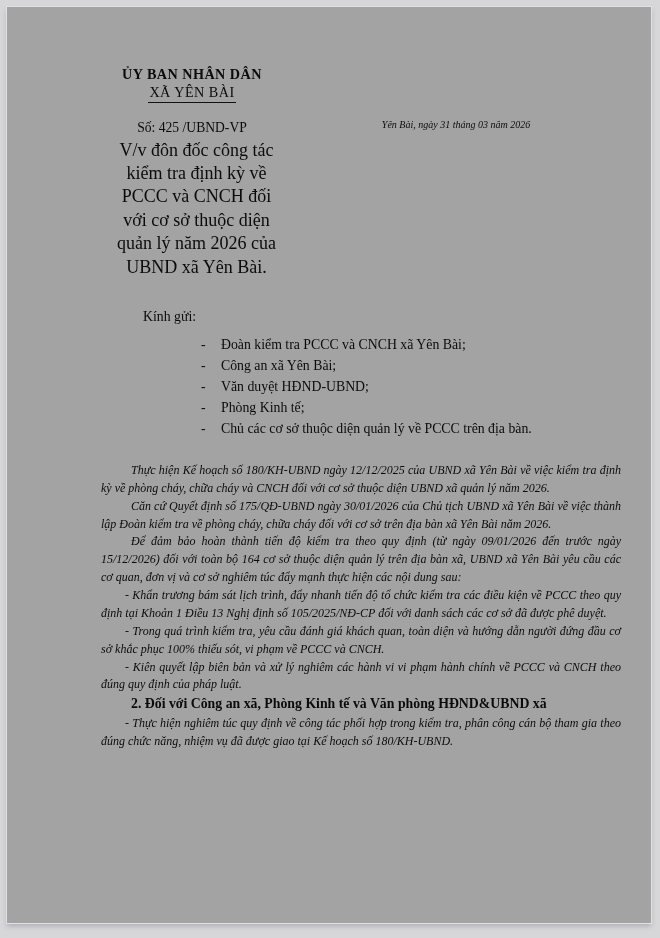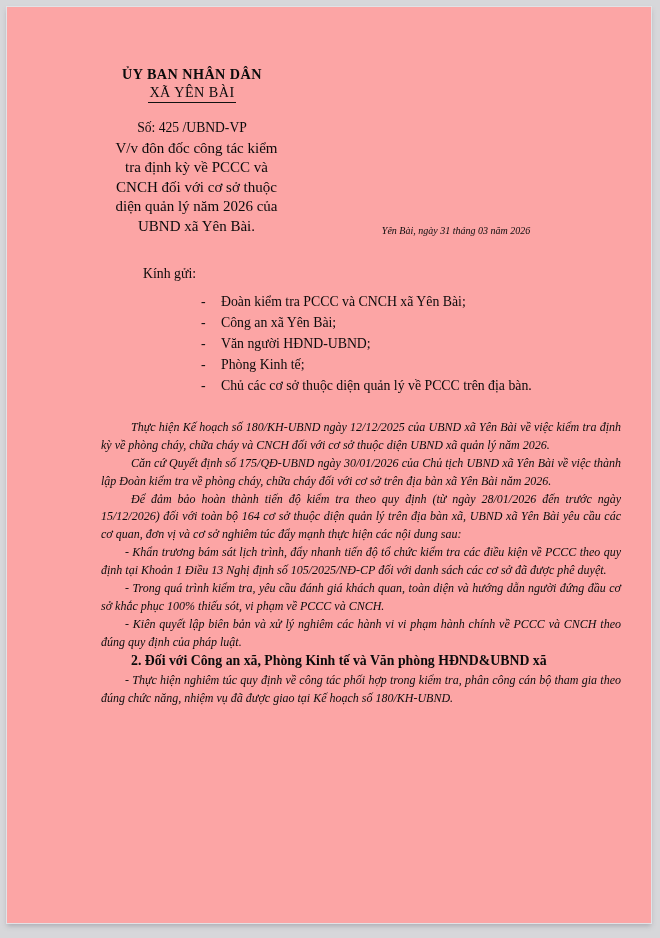--- a/index.html
+++ b/index.html
@@ -15,21 +15,21 @@
     color: #0b0b0b;
   }
 
   
   #page-sheet {
     position: absolute;
     left: 6px;
     top: 6px;
     width: 646px;
     height: 918px;
-    background: #fca5a5;
+    background: #a3a3a3;
     border: 1px solid #e2e2e6;
     box-shadow: 0 3px 5px -1px rgba(120,120,130,0.45);
     box-sizing: border-box;
   }
 
   #doc-body {
     position: absolute;
     left: 94px;
     top: 0;
     width: 520px;
@@ -81,35 +81,35 @@
     line-height: 1.3;
     display: inline-block;
     border-bottom: 1.4px solid #111;
     padding: 0 4px 1px 4px;
     margin-top: 1px;
   }
 
   
   .numrow {
     display: flex;
-    align-items: flex-end;
+    align-items: flex-start;
     margin-top: 16px;
   }
   .num-left {
     width: 182px;
     flex: 0 0 182px;
     text-align: center;
   }
   .num-line {
     font-size: 13.6px;
     line-height: 1.35;
     white-space: nowrap;
   }
   .subject {
-    font-size: 15px;
+    font-size: 18px;
     line-height: 1.3;
     margin-top: 1px;
     padding: 0 4px;
     margin-left: 9px;
   }
   .num-right {
     flex: 1 1 auto;
     text-align: center;
     padding-left: 8px;
   }
@@ -195,36 +195,36 @@
       <div class="rcp">
         <span class="rcp-dash">-</span>
         <span class="rcp-text">Đoàn kiểm tra PCCC và CNCH xã Yên Bài;</span>
       </div>
       <div class="rcp">
         <span class="rcp-dash">-</span>
         <span class="rcp-text">Công an xã Yên Bài;</span>
       </div>
       <div class="rcp">
         <span class="rcp-dash">-</span>
-        <span class="rcp-text">Văn người HĐND-UBND;</span>
+        <span class="rcp-text">Văn duyệt HĐND-UBND;</span>
       </div>
       <div class="rcp">
         <span class="rcp-dash">-</span>
         <span class="rcp-text">Phòng Kinh tế;</span>
       </div>
       <div class="rcp">
         <span class="rcp-dash">-</span>
         <span class="rcp-text">Chủ các cơ sở thuộc diện quản lý về PCCC trên địa bàn.</span>
       </div>
     </div>
 
     <div class="bodywrap">
       <p class="para">Thực hiện Kế hoạch số 180/KH-UBND ngày 12/12/2025 của UBND xã Yên Bài về việc kiểm tra định kỳ về phòng cháy, chữa cháy và CNCH đối với cơ sở thuộc diện UBND xã quản lý năm 2026.</p>
       <p class="para">Căn cứ Quyết định số 175/QĐ-UBND ngày 30/01/2026 của Chủ tịch UBND xã Yên Bài về việc thành lập Đoàn kiểm tra về phòng cháy, chữa cháy đối với cơ sở trên địa bàn xã Yên Bài năm 2026.</p>
-      <p class="para">Để đảm bảo hoàn thành tiến độ kiểm tra theo quy định (từ ngày 28/01/2026 đến trước ngày 15/12/2026) đối với toàn bộ 164 cơ sở thuộc diện quản lý trên địa bàn xã, UBND xã Yên Bài yêu cầu các cơ quan, đơn vị và cơ sở nghiêm túc đẩy mạnh thực hiện các nội dung sau:</p>
+      <p class="para">Để đảm bảo hoàn thành tiến độ kiểm tra theo quy định (từ ngày 09/01/2026 đến trước ngày 15/12/2026) đối với toàn bộ 164 cơ sở thuộc diện quản lý trên địa bàn xã, UBND xã Yên Bài yêu cầu các cơ quan, đơn vị và cơ sở nghiêm túc đẩy mạnh thực hiện các nội dung sau:</p>
 
       <p class="para dash">- Khẩn trương bám sát lịch trình, đẩy nhanh tiến độ tổ chức kiểm tra các điều kiện về PCCC theo quy định tại Khoản 1 Điều 13 Nghị định số 105/2025/NĐ-CP đối với danh sách các cơ sở đã được phê duyệt.</p>
       <p class="para dash">- Trong quá trình kiểm tra, yêu cầu đánh giá khách quan, toàn diện và hướng dẫn người đứng đầu cơ sở khắc phục 100% thiếu sót, vi phạm về PCCC và CNCH.</p>
       <p class="para dash">- Kiên quyết lập biên bản và xử lý nghiêm các hành vi vi phạm hành chính về PCCC và CNCH theo đúng quy định của pháp luật.</p>
 
       <h3 class="sechead">2. Đối với Công an xã, Phòng Kinh tế và Văn phòng HĐND&amp;UBND xã</h3>
       <p class="para dash">- Thực hiện nghiêm túc quy định về công tác phối hợp trong kiểm tra, phân công cán bộ tham gia theo đúng chức năng, nhiệm vụ đã được giao tại Kế hoạch số 180/KH-UBND.</p>
     </div>
 
   </div>

